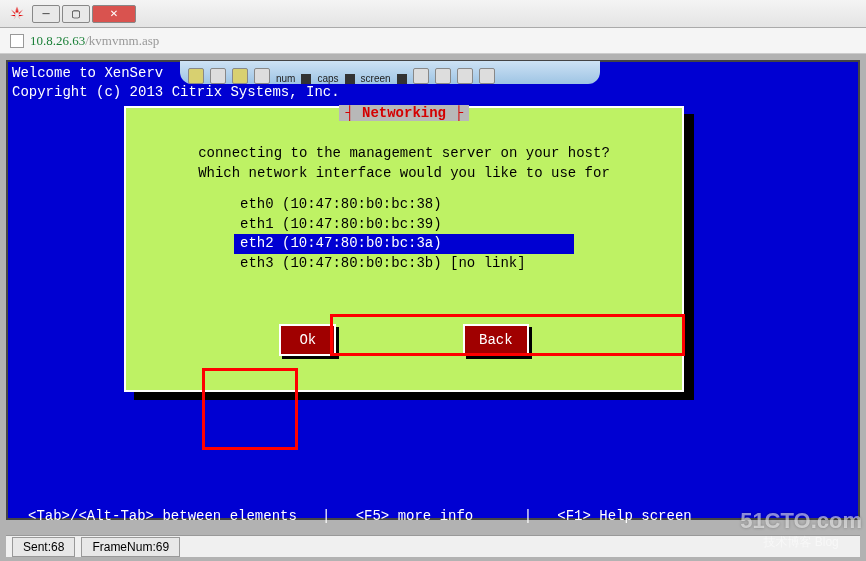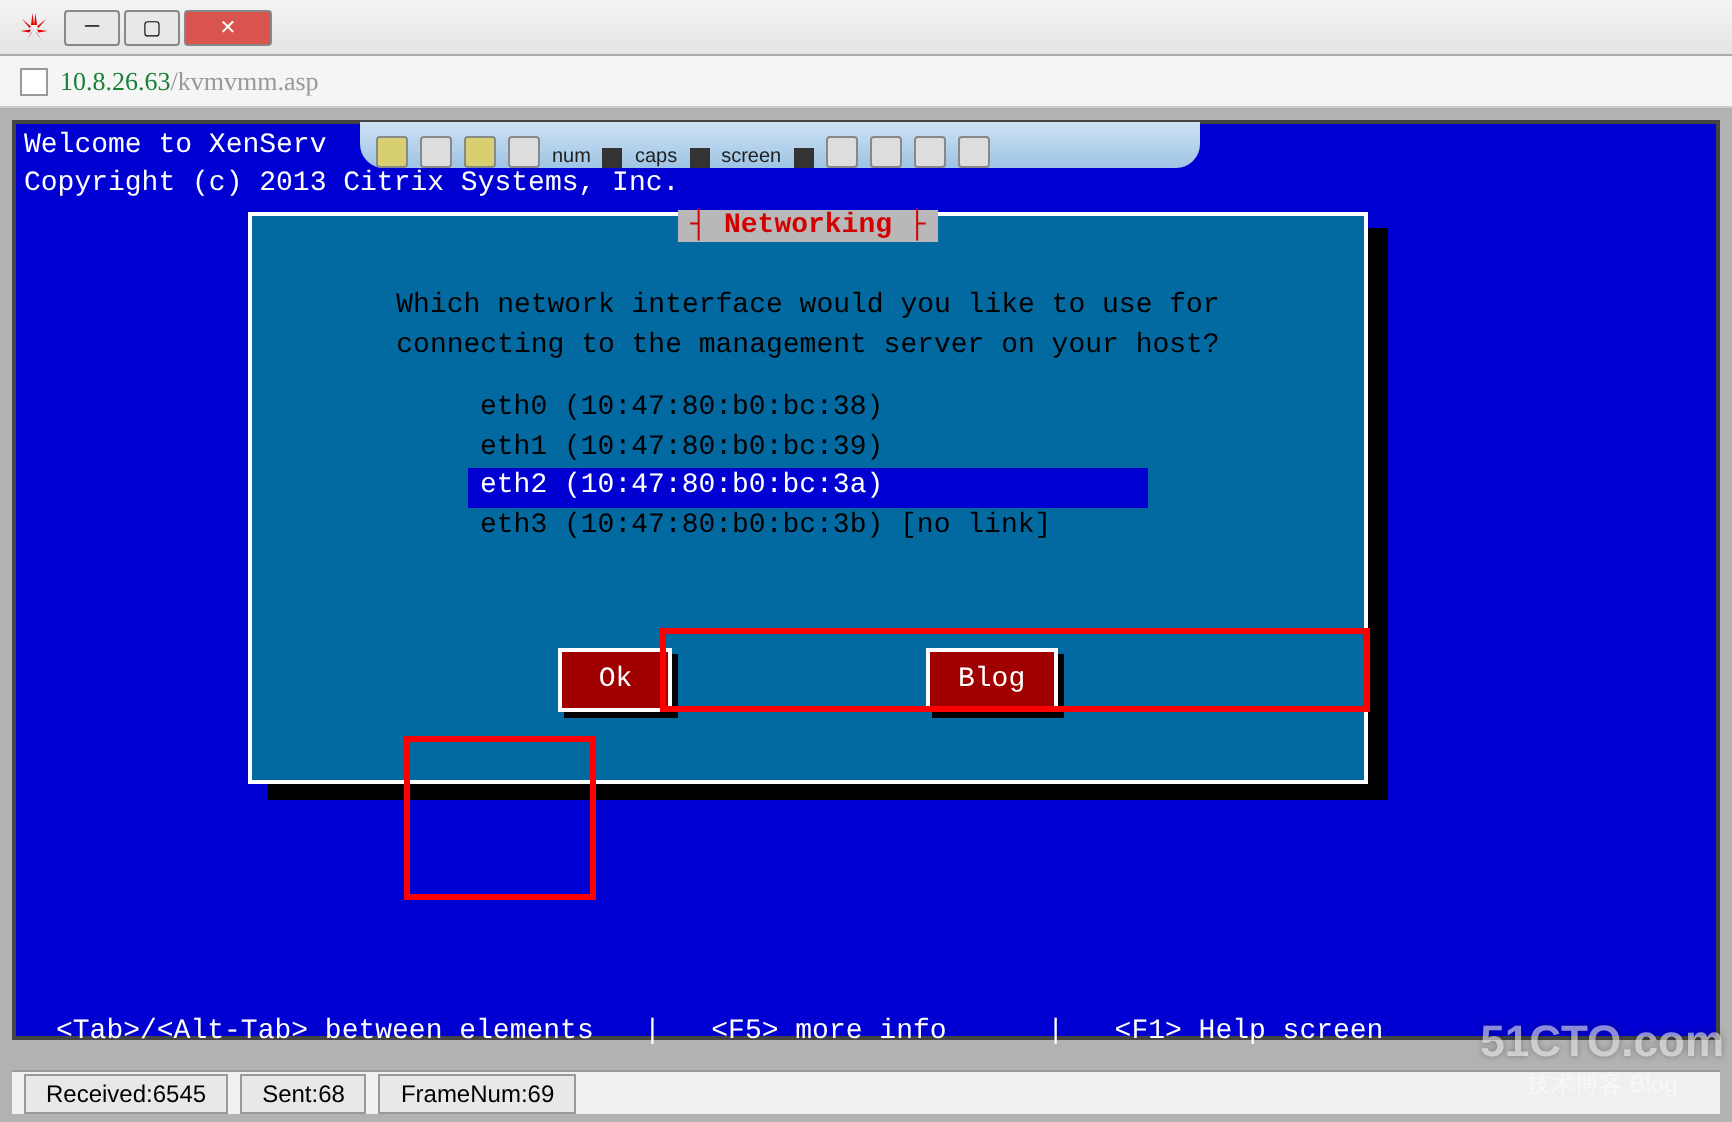--- a/index.html
+++ b/index.html
@@ -121,21 +121,21 @@
   .dialog-shadow {
     position: absolute;
     left: 134px; top: 114px;
     width: 560px; height: 286px;
     background: #000;
   }
   .dialog {
     position: absolute;
     left: 124px; top: 106px;
     width: 560px; height: 286px;
-    background: #0369a1;
+    background: #bef264;
     border: 2px solid #fff;
   }
   .dialog-title-wrap {
     position: absolute;
     top: -3px;
     left: 0; right: 0;
     text-align: center;
   }
   .dialog-title {
     display: inline-block;
@@ -285,42 +285,41 @@
 
 <div class="term welcome"><span>Welcome to XenServ</span>
 <span>Copyright (c) 2013 Citrix Systems, Inc.</span></div>
 
 <div class="dialog-shadow"></div>
 <div class="dialog">
   <div class="dialog-title-wrap">
     <span class="dialog-title">┤ <span>Networking</span> ├</span>
   </div>
   <div class="dialog-body">
+    <div>connecting to the management server on your host?</div>
     <div>Which network interface would you like to use for</div>
-    <div>connecting to the management server on your host?</div>
     <div class="iface-list">
       <div class="iface">eth0 (10:47:80:b0:bc:38)</div>
       <div class="iface">eth1 (10:47:80:b0:bc:39)</div>
       <div class="iface selected">eth2 (10:47:80:b0:bc:3a)</div>
       <div class="iface">eth3 (10:47:80:b0:bc:3b) [no link]</div>
     </div>
   </div>
   <div class="dialog-buttons">
     <div class="dlg-btn ok">Ok</div>
-    <div class="dlg-btn">Blog</div>
+    <div class="dlg-btn">Back</div>
   </div>
 </div>
 
 <div class="anno" style="left:330px; top:314px; width:355px; height:42px;"></div>
 <div class="anno" style="left:202px; top:368px; width:96px; height:82px;"></div>
 
 <div class="term help-line">&lt;Tab&gt;/&lt;Alt-Tab&gt; between elements   |   &lt;F5&gt; more info      |   &lt;F1&gt; Help screen</div>
 
 <div class="status-bar">
-  <span class="status-cell">Received:6545</span>
   <span class="status-cell">Sent:68</span>
   <span class="status-cell">FrameNum:69</span>
 </div>
 
 <div class="watermark">
   <div class="big">51CTO.com</div>
   <div class="small">技术博客      Blog</div>
 </div>
 
 </body></html>

